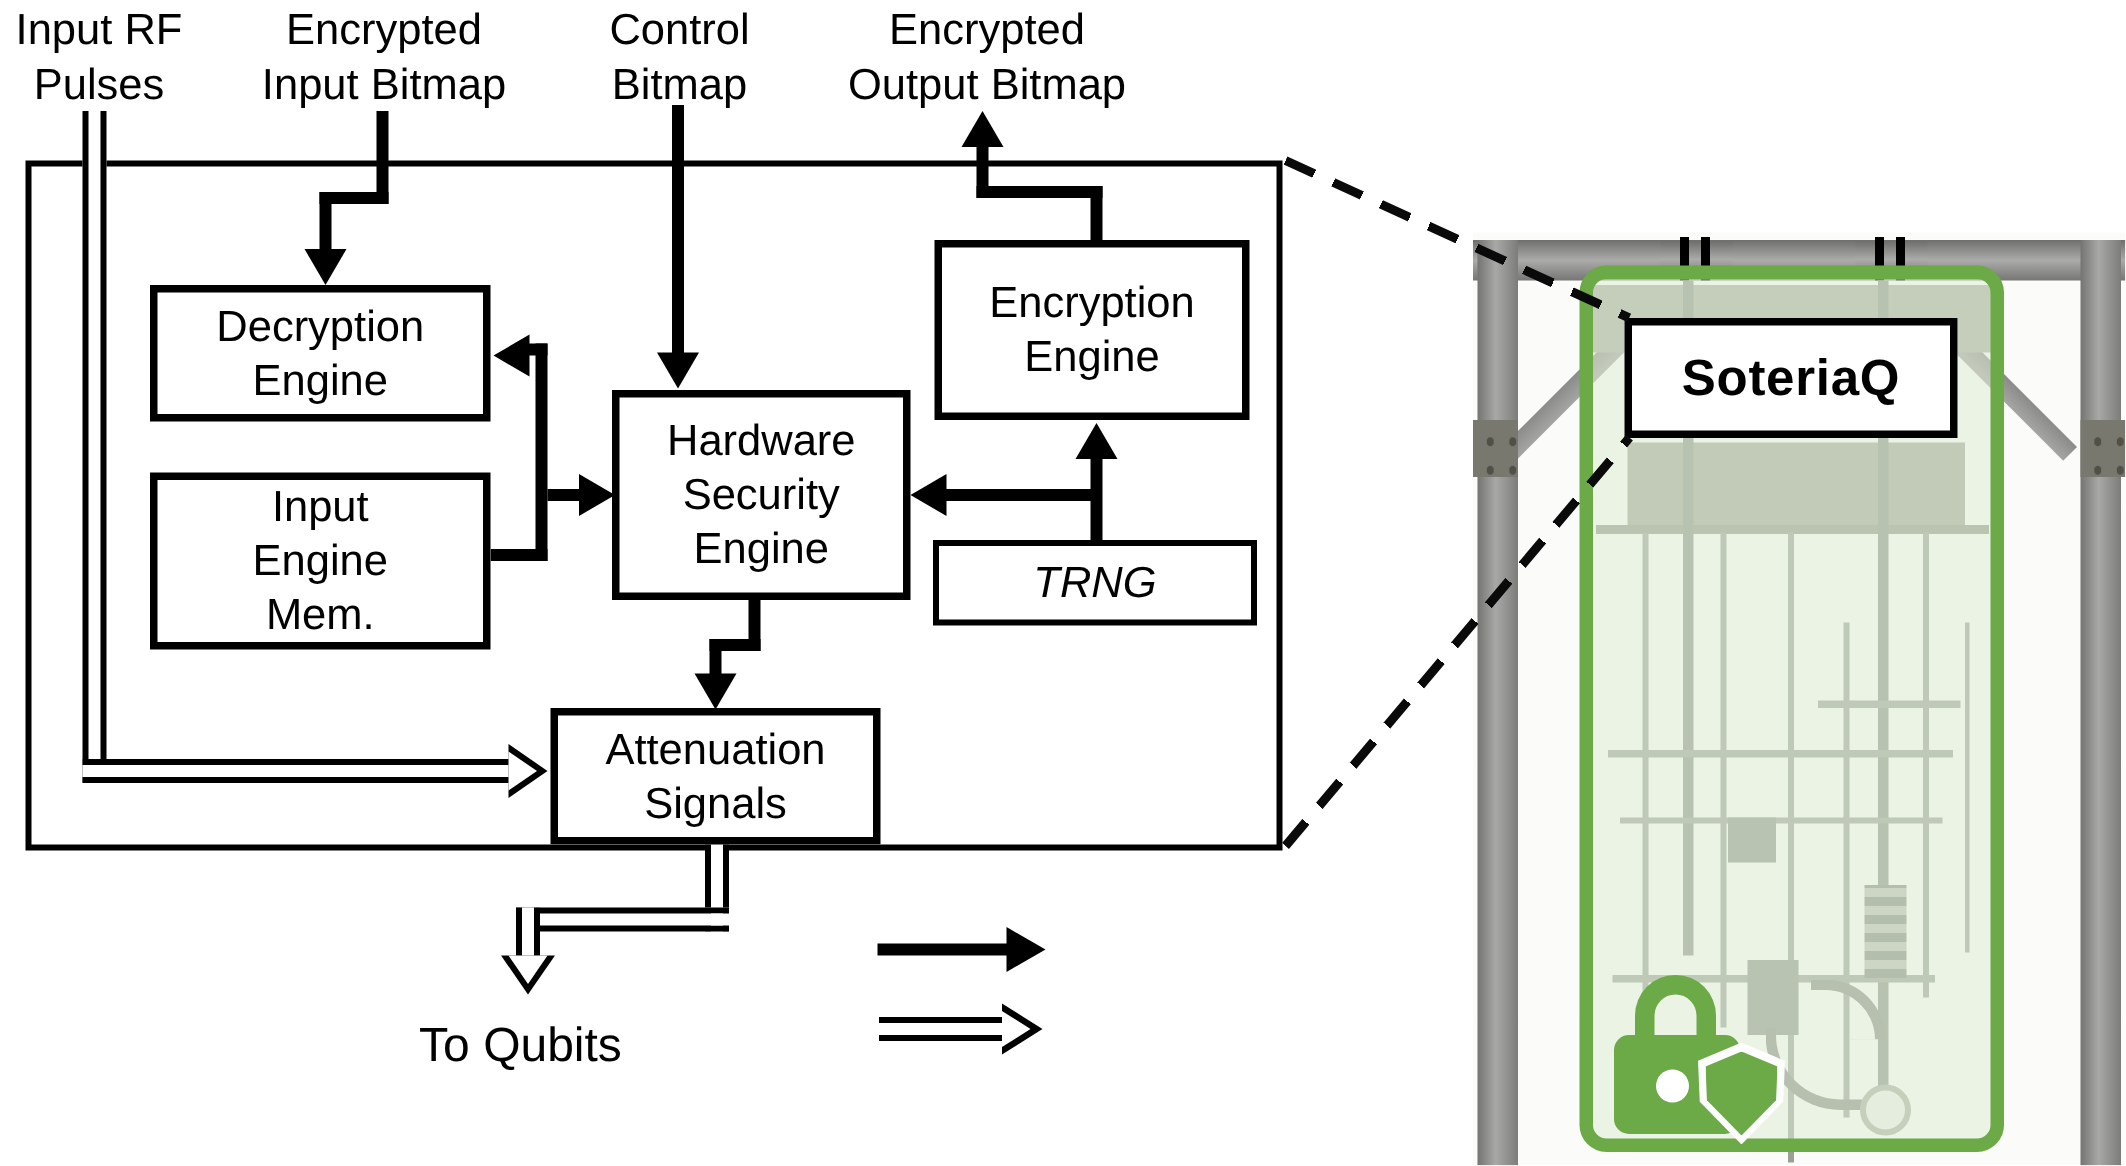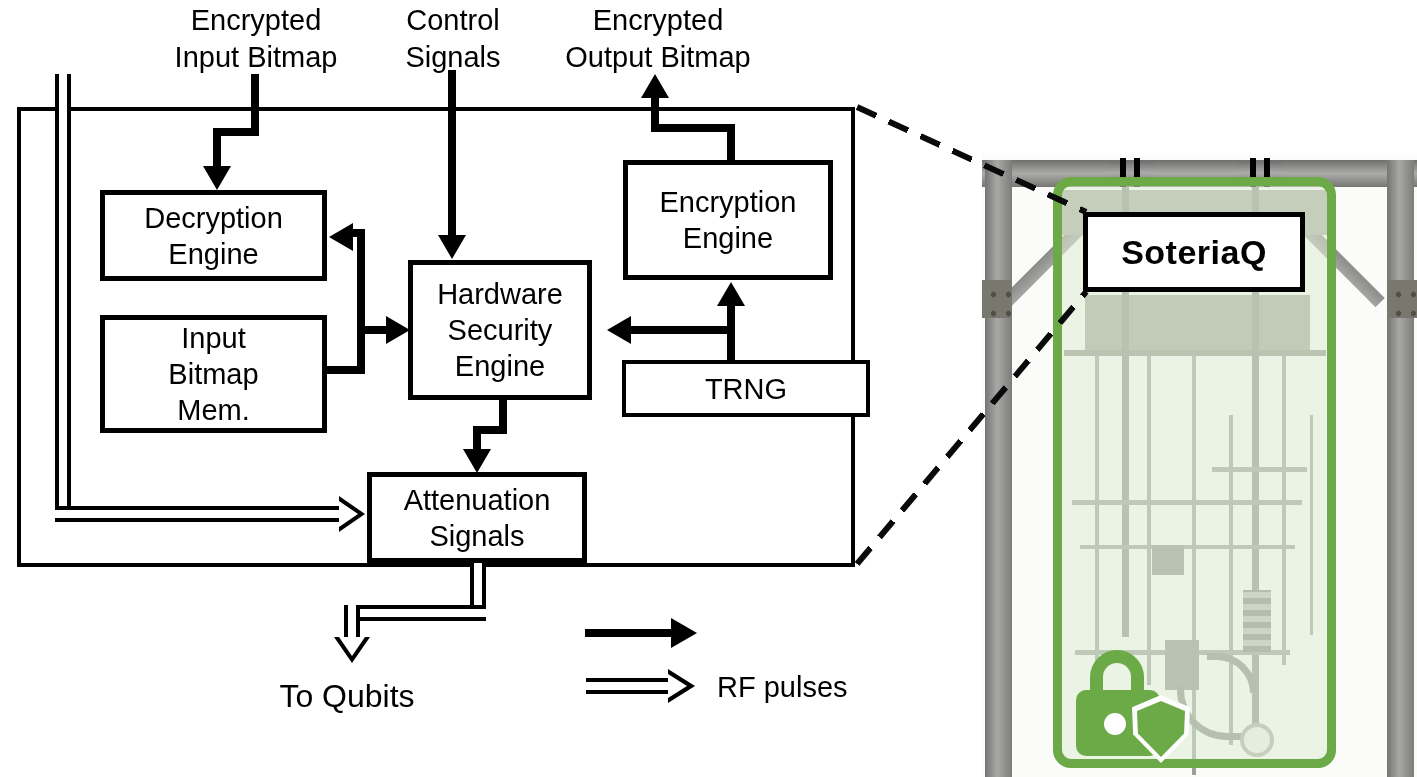--- a/index.html
+++ b/index.html
@@ -35,24 +35,26 @@
     box-sizing:border-box;display:flex;align-items:center;justify-content:center;
     font-size:34px;font-weight:bold;letter-spacing:.5px;
   }
   .green{background:#6CA947;}
 </style>
 </head>
 <body>
 
 <div id="stage">
 
+  <div class="lbl" style="left:0px;top:2px;width:132px;">Input RF
+Pulses</div>
   <div class="lbl" style="left:150px;top:2px;width:212px;">Encrypted
 Input Bitmap</div>
   <div class="lbl" style="left:385px;top:2px;width:136px;">Control
-Signals</div>
+Bitmap</div>
   <div class="lbl" style="left:545px;top:2px;width:226px;">Encrypted
 Output Bitmap</div>
 
   <div style="position:absolute;left:17px;top:107px;width:838px;height:460px;border:4px solid #000;box-sizing:border-box;"></div>
 
   <div class="bar" style="left:251px;top:74px;width:8px;height:62px;"></div>
   <div class="bar" style="left:213px;top:128px;width:46px;height:8px;"></div>
   <div class="bar" style="left:213px;top:128px;width:8px;height:40px;"></div>
   <div class="tri" style="left:203px;top:166px;border-left:14px solid transparent;border-right:14px solid transparent;border-top:24px solid #000;"></div>
 
@@ -91,40 +93,39 @@
   <div class="rfh" style="left:344px;top:605px;width:142px;height:16px;"></div>
   <div class="patch" style="left:474px;top:609px;width:8px;height:8px;"></div>
   <div class="rfv" style="left:344px;top:605px;width:16px;height:34px;"></div>
   <div class="patch" style="left:348px;top:609px;width:8px;height:8px;"></div>
   <div class="tri" style="left:334px;top:637px;border-left:18px solid transparent;border-right:18px solid transparent;border-top:26px solid #000;"></div>
   <div class="tri" style="left:339px;top:637px;border-left:13px solid transparent;border-right:13px solid transparent;border-top:19px solid #fff;"></div>
 
   <div class="block" style="left:100px;top:190px;width:227px;height:91px;">Decryption
 Engine</div>
   <div class="block" style="left:100px;top:315px;width:227px;height:118px;">Input
-Bitmap
+Engine
 Mem.</div>
-  <div class="block" style="left:408px;top:260px;width:184px;height:140px;">Hardware
+  <div class="block" style="left:408px;top:260px;width:199px;height:140px;">Hardware
 Security
 Engine</div>
   <div class="block" style="left:623px;top:160px;width:210px;height:120px;">Encryption
 Engine</div>
-  <div class="block" style="left:622px;top:360px;width:248px;height:57px;border-width:4px;">TRNG</div>
+  <div class="block" style="left:622px;top:360px;width:216px;height:57px;border-width:4px;font-style:italic;">TRNG</div>
   <div class="block" style="left:367px;top:472px;width:220px;height:91px;">Attenuation
 Signals</div>
 
   <div class="lbl" style="left:267px;top:678px;width:160px;font-size:32px;">To Qubits</div>
 
   <div class="bar" style="left:585px;top:629px;width:88px;height:8px;"></div>
   <div class="tri" style="left:671px;top:618px;border-top:15px solid transparent;border-bottom:15px solid transparent;border-left:26px solid #000;"></div>
 
   <div class="rfh" style="left:586px;top:678px;width:86px;height:16px;"></div>
   <div class="tri" style="left:668px;top:669px;border-top:17px solid transparent;border-bottom:17px solid transparent;border-left:27px solid #000;"></div>
   <div class="tri" style="left:668px;top:674px;border-top:12px solid transparent;border-bottom:12px solid transparent;border-left:19px solid #fff;"></div>
-  <div class="lbl" style="left:717px;top:669px;width:200px;text-align:left;">RF pulses</div>
 
   <div class="dash" style="left:857px;top:104px;width:252px;transform:rotate(24.6deg);"></div>
   <div class="dash" style="left:857px;top:561px;width:356px;transform:rotate(-49.9deg);"></div>
 
   <div id="photo">
 
     <div class="metalh" style="left:0;top:5px;width:435px;height:27px;"></div>
     <div class="metal" style="left:3px;top:5px;width:27px;height:617px;"></div>
     <div class="metal" style="left:405px;top:5px;width:27px;height:617px;"></div>
     <div class="brace" style="left:25px;top:140px;width:150px;transform:rotate(-45deg);transform-origin:0 50%;"></div>

